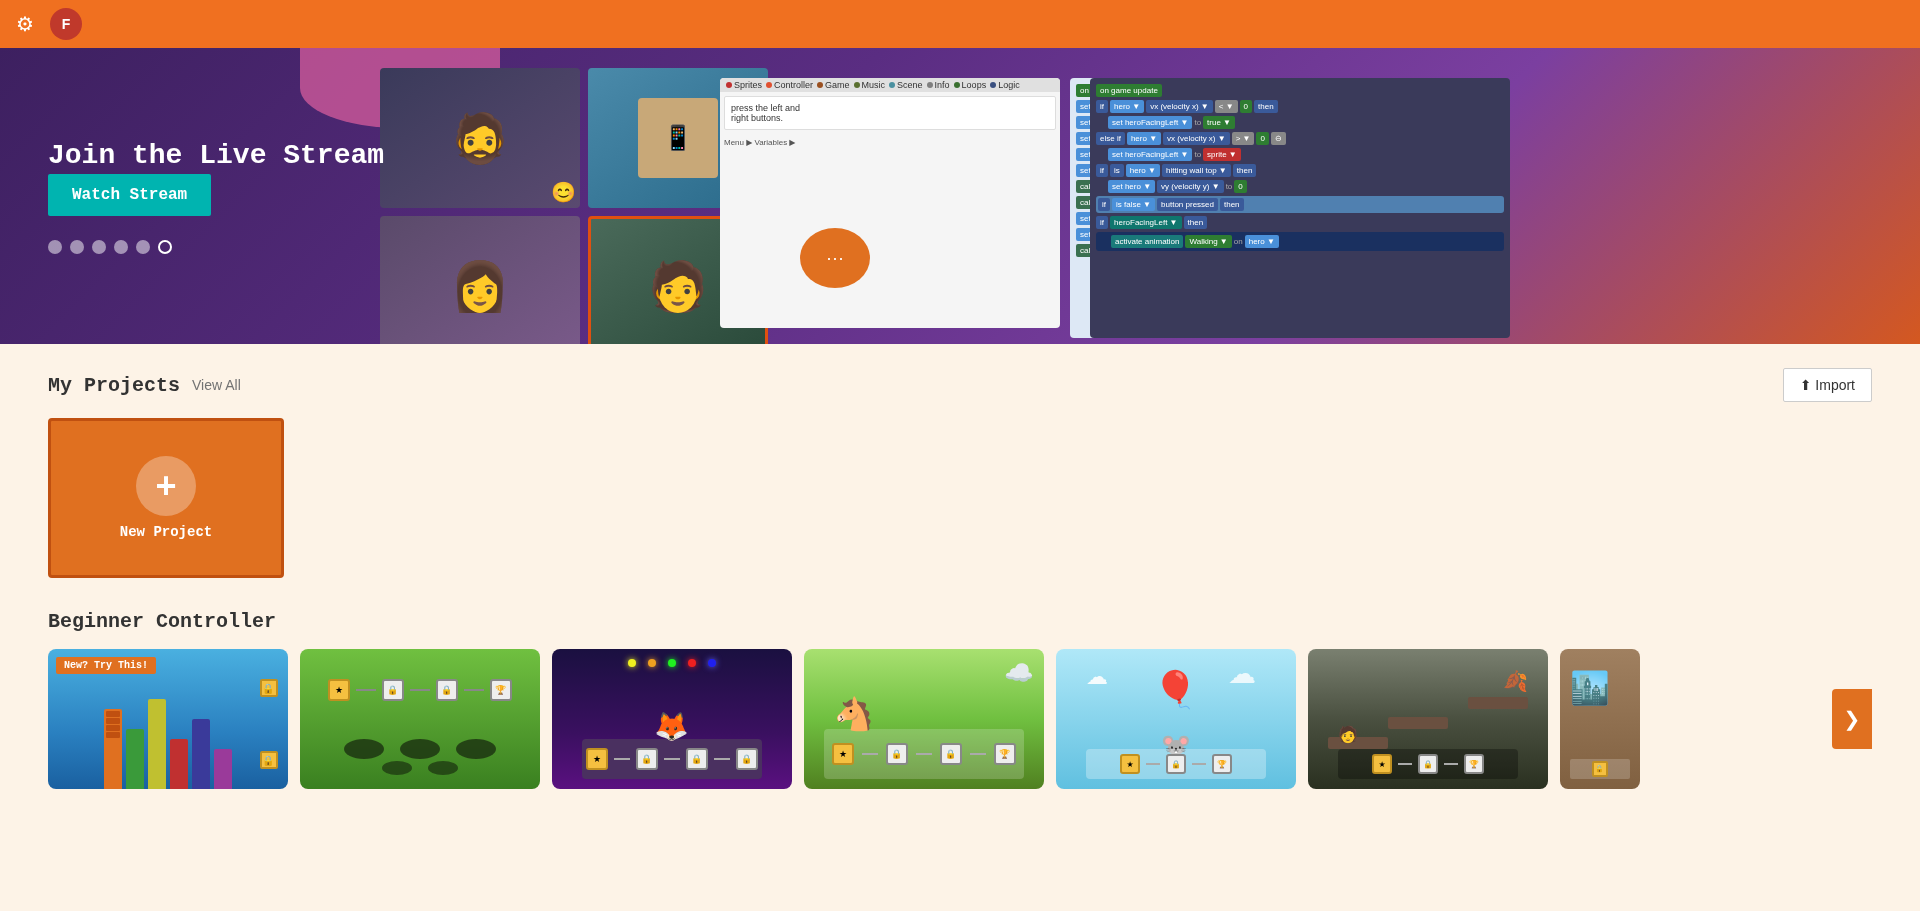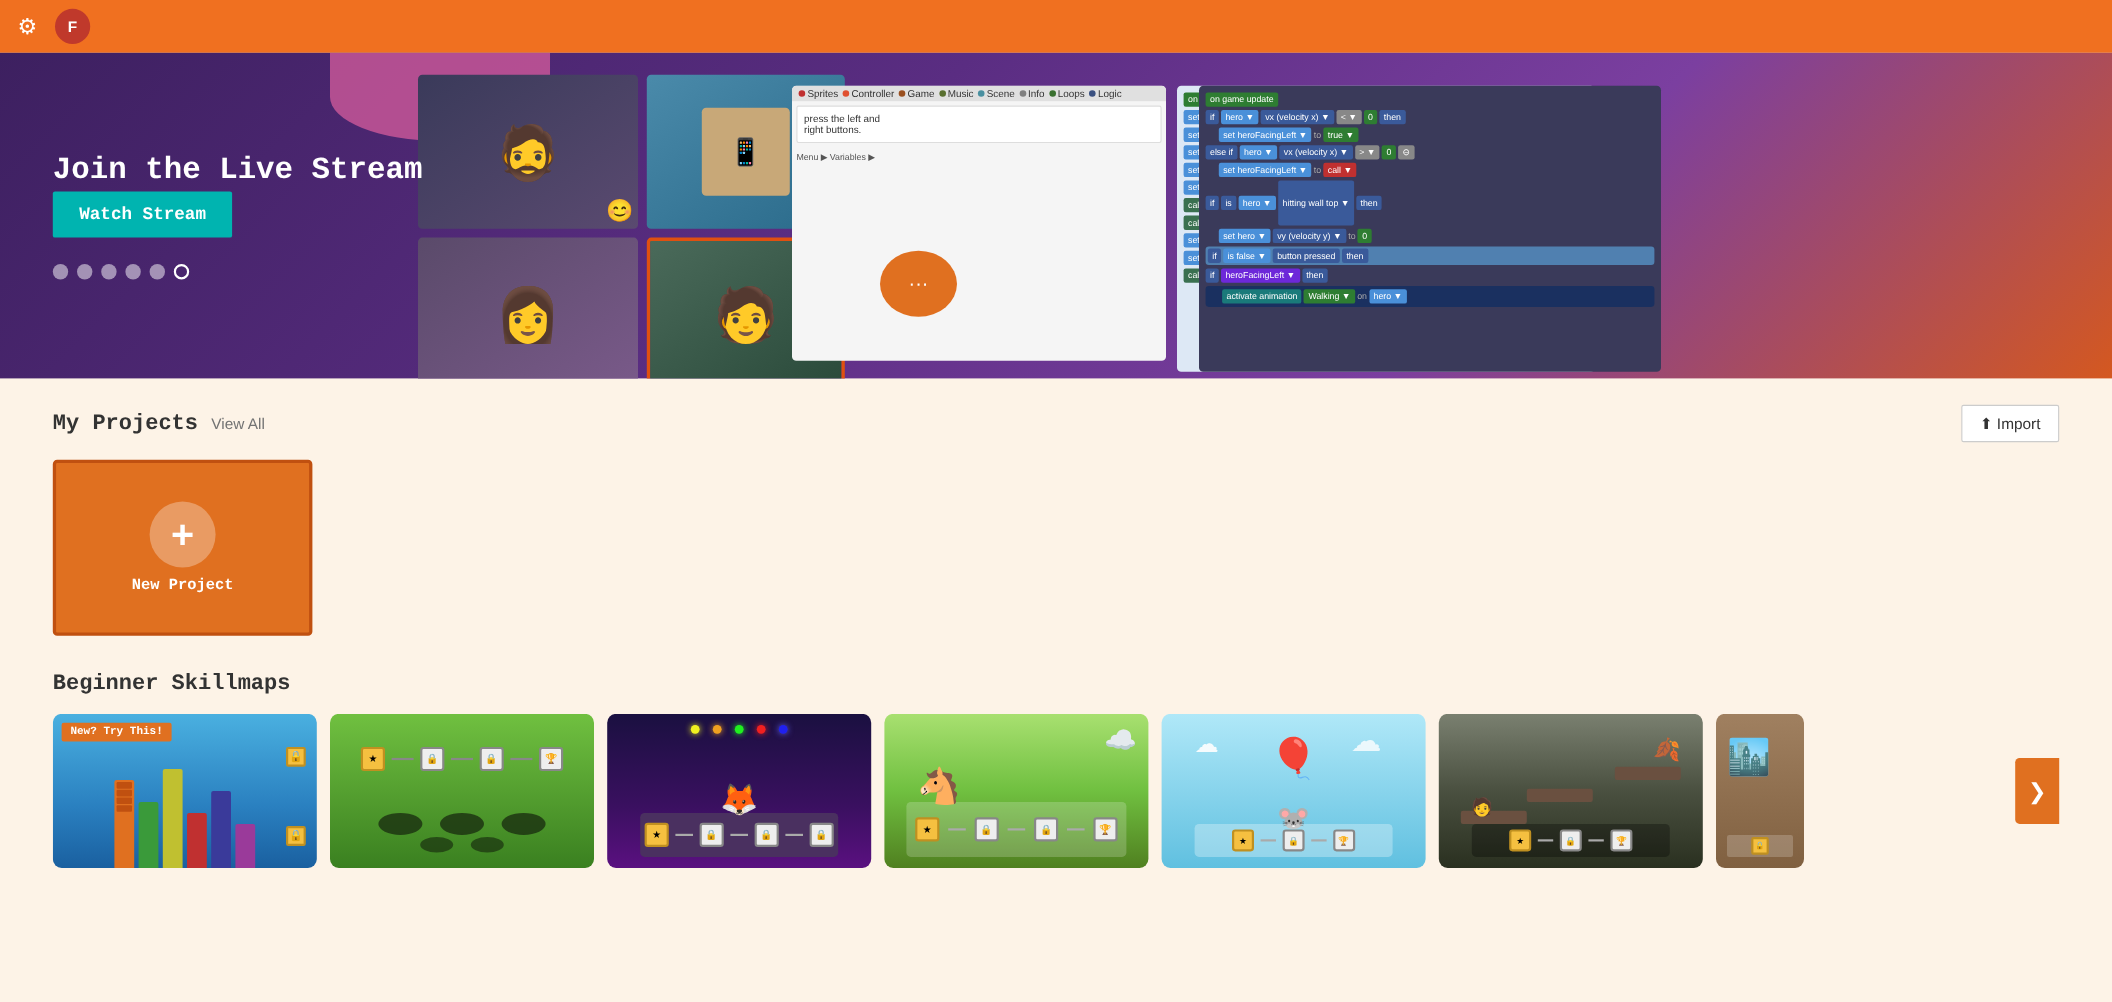--- a/index.html
+++ b/index.html
@@ -507,44 +507,44 @@
         <span style="background:#3a5a9a; color:white; font-size:8px; padding:2px 4px; border-radius:2px;">else if</span>
         <span style="background:#4a90d9; color:white; font-size:8px; padding:2px 4px; border-radius:2px;">hero ▼</span>
         <span style="background:#3a5a9a; color:white; font-size:8px; padding:2px 4px; border-radius:2px;">vx (velocity x) ▼</span>
         <span style="background:#888; color:white; font-size:8px; padding:2px 4px; border-radius:2px;">&gt; ▼</span>
         <span style="background:#2e7d32; color:white; font-size:8px; padding:2px 4px; border-radius:2px;">0</span>
         <span style="background:#888; color:white; font-size:8px; padding:2px 4px; border-radius:2px;">⊖</span>
       </div>
       <div style="display:flex; gap:2px; align-items:center; flex-wrap:wrap; padding-left:12px;">
         <span style="background:#4a90d9; color:white; font-size:8px; padding:2px 4px; border-radius:2px;">set heroFacingLeft ▼</span>
         <span style="font-size:8px; color:#aaa;">to</span>
-        <span style="background:#c03030; color:white; font-size:8px; padding:2px 4px; border-radius:2px;">call ▼</span>
+        <span style="background:#c03030; color:white; font-size:8px; padding:2px 4px; border-radius:2px;">sprite ▼</span>
       </div>
       <div style="display:flex; gap:2px; align-items:center; flex-wrap:wrap;">
         <span style="background:#3a5a9a; color:white; font-size:8px; padding:2px 4px; border-radius:2px;">if</span>
         <span style="background:#3a5a9a; color:white; font-size:8px; padding:2px 4px; border-radius:2px;">is</span>
         <span style="background:#4a90d9; color:white; font-size:8px; padding:2px 4px; border-radius:2px;">hero ▼</span>
-        <span style="background:#3a5a9a; color:white; font-size:8px; padding:16px 4px; border-radius:2px;">hitting wall top ▼</span>
+        <span style="background:#3a5a9a; color:white; font-size:8px; padding:2px 4px; border-radius:2px;">hitting wall top ▼</span>
         <span style="background:#3a5a9a; color:white; font-size:8px; padding:2px 4px; border-radius:2px;">then</span>
       </div>
       <div style="display:flex; gap:2px; align-items:center; flex-wrap:wrap; padding-left:12px;">
         <span style="background:#4a90d9; color:white; font-size:8px; padding:2px 4px; border-radius:2px;">set hero ▼</span>
         <span style="background:#3a5a9a; color:white; font-size:8px; padding:2px 4px; border-radius:2px;">vy (velocity y) ▼</span>
         <span style="font-size:8px; color:#aaa;">to</span>
         <span style="background:#2e7d32; color:white; font-size:8px; padding:2px 4px; border-radius:2px;">0</span>
       </div>
       <div style="display:flex; gap:2px; align-items:center; flex-wrap:wrap; background:#5080b0; border-radius:3px; padding:2px;">
         <span style="background:#3a5a9a; color:white; font-size:8px; padding:2px 4px; border-radius:2px;">if</span>
         <span style="background:#4a90d9; color:white; font-size:8px; padding:2px 4px; border-radius:2px;">is false ▼</span>
         <span style="background:#3a5a9a; color:white; font-size:8px; padding:2px 4px; border-radius:2px;">button pressed</span>
         <span style="background:#3a5a9a; color:white; font-size:8px; padding:2px 4px; border-radius:2px;">then</span>
       </div>
       <div style="display:flex; gap:2px; align-items:center; flex-wrap:wrap;">
         <span style="background:#3a5a9a; color:white; font-size:8px; padding:2px 4px; border-radius:2px;">if</span>
-        <span style="background:#6d28d9; color:white; font-size:8px; padding:2px 4px; border-radius:2px;">heroFacingLeft ▼</span>
+        <span style="background:#0f766e; color:white; font-size:8px; padding:2px 4px; border-radius:2px;">heroFacingLeft ▼</span>
         <span style="background:#3a5a9a; color:white; font-size:8px; padding:2px 4px; border-radius:2px;">then</span>
       </div>
       <div style="display:flex; gap:2px; align-items:center; flex-wrap:wrap; padding-left:12px; background:#1a3060; border-radius:3px; padding:3px 3px 3px 15px;">
         <span style="background:#1a7a7a; color:white; font-size:8px; padding:2px 4px; border-radius:2px;">activate animation</span>
         <span style="background:#2e7d32; color:white; font-size:8px; padding:2px 4px; border-radius:2px;">Walking ▼</span>
         <span style="font-size:8px; color:#aaa;">on</span>
         <span style="background:#4a90d9; color:white; font-size:8px; padding:2px 4px; border-radius:2px;">hero ▼</span>
       </div>
     </div>
   </div>
@@ -564,21 +564,21 @@
   </div>
   <div style="display:flex; gap:16px;">
     <div class="new-project-card">
       <div class="new-project-plus">+</div>
       <span class="new-project-label">New Project</span>
     </div>
   </div>
 </section>
 
 <section class="skillmaps-section">
-  <h2 class="skillmaps-title">Beginner Skillmaps</h2>
+  <h2 class="skillmaps-title">Beginner Controller</h2>
   <div style="position:relative;">
     <div class="skillmaps-grid">
 
       <div class="skillmap-card" style="min-width:240px; background: linear-gradient(180deg, #4ab0e0 0%, #2a80c0 60%, #1a60a0 100%);">
         <div class="new-badge">New? Try This!</div>
 
         <div style="position:absolute; bottom:0; left:50%; transform:translateX(-50%); display:flex; gap:4px; align-items:flex-end;">
           <div style="width:18px; background:#e07020; height:80px; border-radius:2px 2px 0 0; display:flex; flex-direction:column; justify-content:flex-start; padding-top:2px; align-items:center; gap:1px;">
             <div style="width:14px; height:6px; background:#c05010; border-radius:1px;"></div>
             <div style="width:14px; height:6px; background:#c05010; border-radius:1px;"></div>

